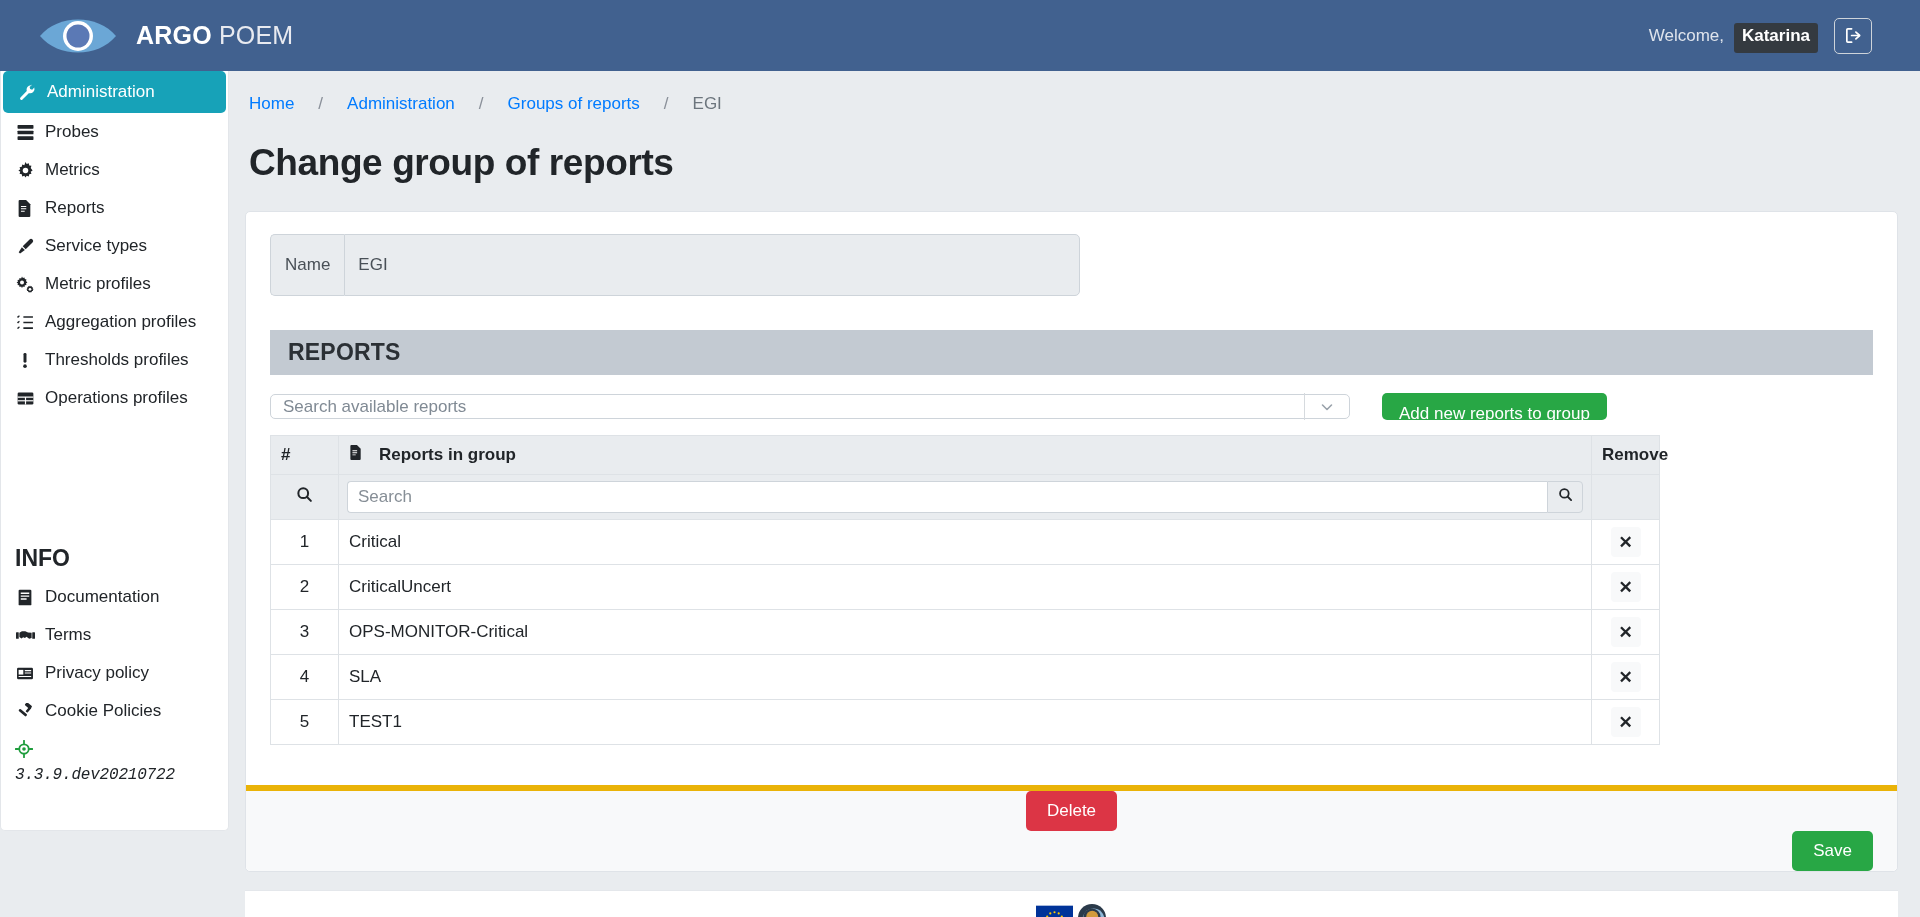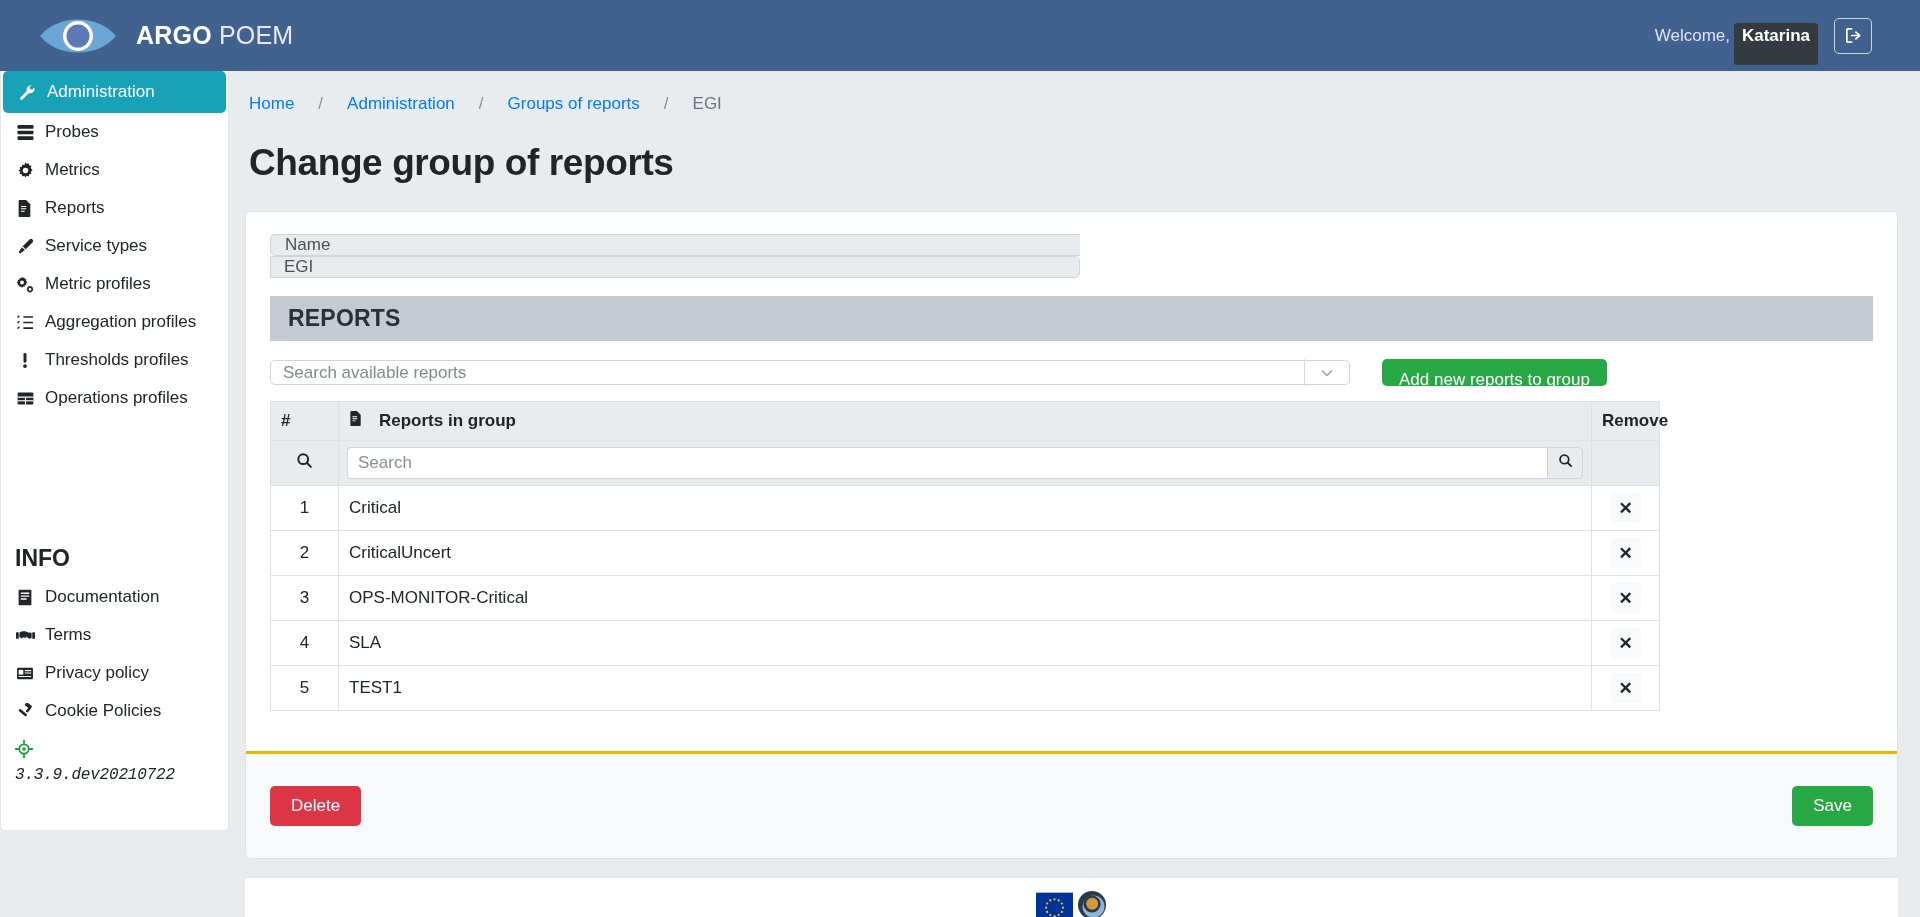--- a/index.html
+++ b/index.html
@@ -42,23 +42,23 @@
     align-items: center;
     gap: 16px;
     padding-right: 24px;
   }
   .welcome-text { color: #dfe4ec; font-size: 17px; }
   .user-badge {
     background: #343a40;
     color: #fff;
     font-weight: bold;
     font-size: 17px;
-    padding: 3px 8px 20px 8px;
+    padding: 3px 8px 8px 8px;
     border-radius: 3px;
-    margin-left: 4px;
+    margin-left: 10px;
   }
   .logout-btn {
     width: 38px; height: 36px;
     border: 1px solid #ced4da;
     border-radius: 5px;
     background: transparent;
     display: flex; align-items: center; justify-content: center;
     cursor: pointer;
   }
   .logout-btn svg { display:block; }
@@ -159,23 +159,22 @@
     border: 1px solid #dfe3e8;
     border-radius: 5px;
     margin-top: 27px;
     padding: 22px 24px 0 24px;
   }
 
   
   .name-group {
     display: flex;
     width: 810px;
-    height: 28px;
+    height: 62px;
     margin-bottom: 34px;
-    flex-direction: column;
   }
   .name-label {
     background: #e9ecef;
     border: 1px solid #ced4da;
     border-right: none;
     border-radius: 5px 0 0 5px;
     display: flex; align-items: center;
     padding: 0 14px;
     font-size: 17px;
     color: #495057;
@@ -316,24 +315,25 @@
     color: #212529;
     cursor: pointer;
     line-height: 1;
   }
 
   
   .actions {
     display: flex;
     align-items: center;
     margin: 40px -24px 0 -24px;
-    padding: 32px 24px;
+    padding: 0 24px;
     background: #f8f9fa;
-    border-top: 3px solid #eab308;
+    border-top: 6px solid #eab308;
     border-radius: 0 0 5px 5px;
+    flex-direction: column;
   }
   .btn-delete {
     background: #dc3545;
     color: #fff;
     font-size: 17px;
     padding: 10px 21px;
   }
   .btn-save {
     background: #28a745;
     color: #fff;

